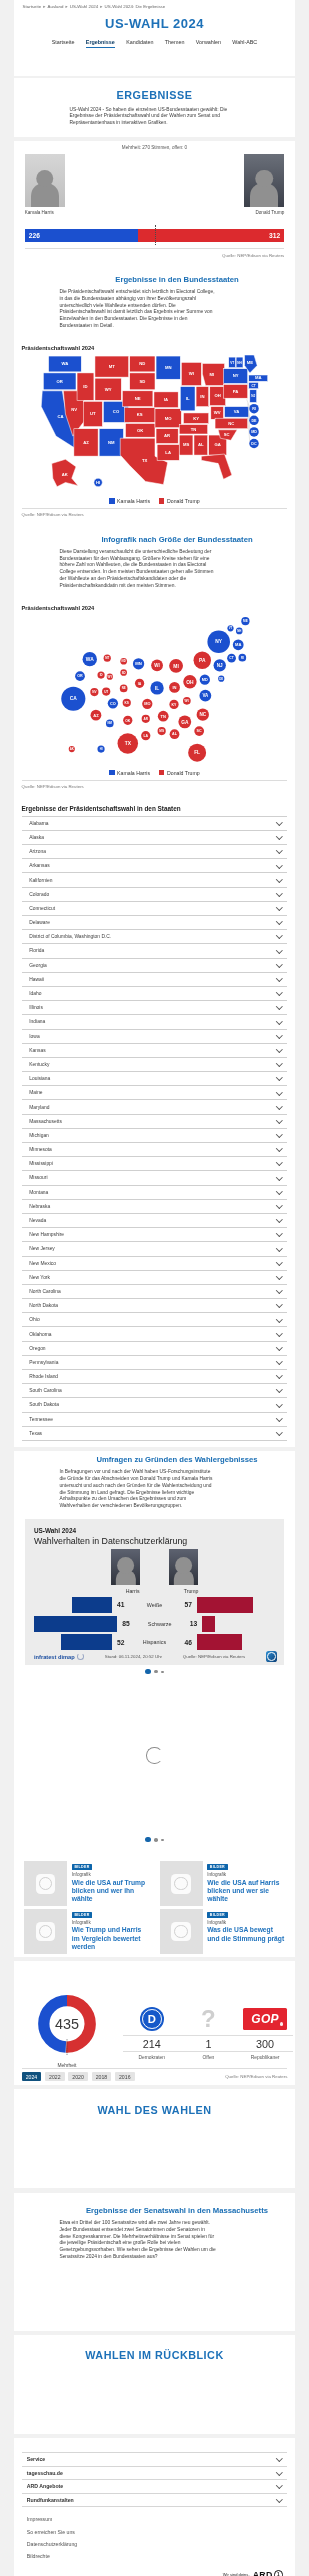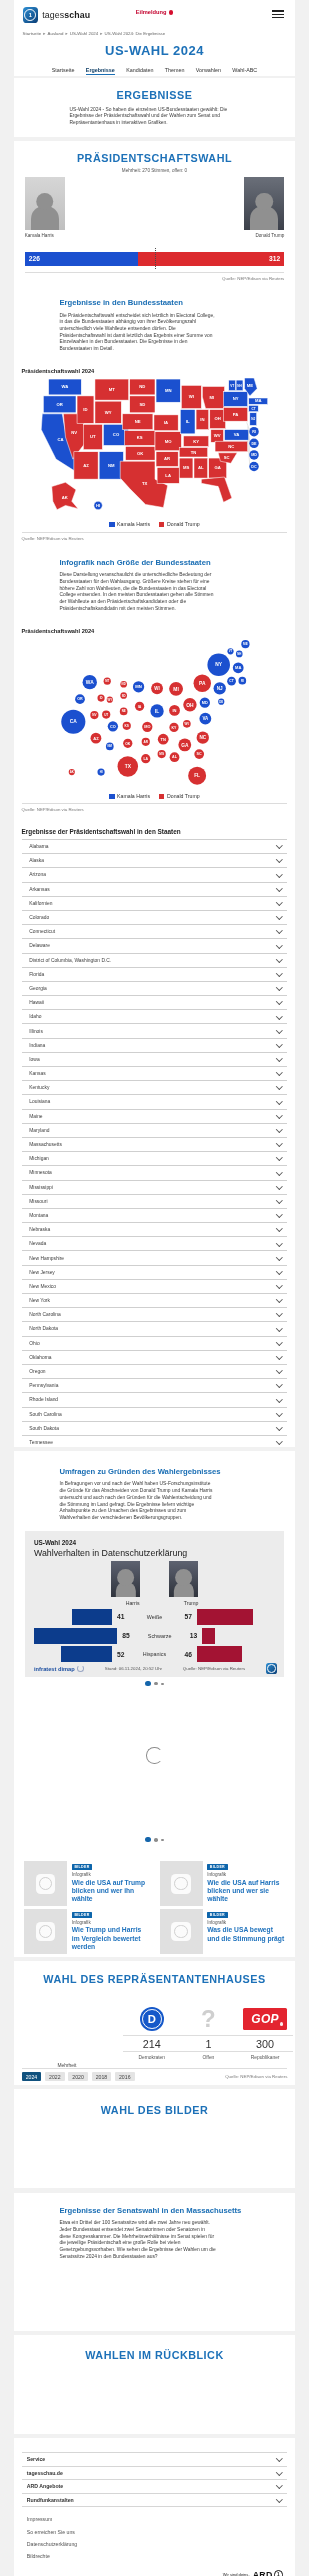--- a/index.html
+++ b/index.html
@@ -1,21 +1,21 @@
 <!DOCTYPE html>
 <html style="font-size:8.2px"><head>
 <meta charset="utf-8">
 <style>
   html,body{margin:0;padding:0;background:#f1f1f1;}
   body{width:309px;font-family:"Liberation Sans","DejaVu Sans",sans-serif;color:#3a3a3a;}
   .card{background:#fff;margin:4.1px 14.4px 0;position:relative;overflow:hidden;}
   .hdr{background:#fff;margin:0 14.4px;position:relative;height:76px;overflow:hidden;}
   .divider{border-top:0.5px solid #dcdcdc;}
   .src{font-size:4.4px;color:#7a7a7a;}
-  .bluehead{color:#1a6eb4;font-weight:bold;}
+  .bluehead{color:#1a6eb4;font-weight:bold;text-align:center;}
   
   .logo-row{display:flex;align-items:center;height:24px;padding:3.1px 8.2px 0;}
   .ts-logo{width:15.5px;height:15.5px;border-radius:3.6px;background:linear-gradient(135deg,#2e8fd4,#0b3e75);display:flex;align-items:center;justify-content:center;}
   .ts-logo .ring{width:9.8px;height:9.8px;border:1px solid #fff;border-radius:50%;display:flex;align-items:center;justify-content:center;color:#fff;font-size:5.7px;font-weight:bold;}
   .brand{margin-left:4.1px;font-size:8.8px;color:#1d1d1d;letter-spacing:0.1px;}
   .brand b{font-weight:bold;}
   .alert{position:absolute;left:0;right:0;top:9.3px;text-align:center;color:#c3002d;font-size:5.7px;font-weight:bold;}
   .alert .dot{display:inline-block;width:4.6px;height:4.6px;border-radius:50%;background:#d50d2e;vertical-align:-0.5px;margin-left:2.1px;}
   .burger{position:absolute;right:10.3px;top:8.2px;width:12.4px;cursor:pointer;}
   .burger span{display:block;height:1.3px;background:#222;margin:2.1px 0;}
@@ -128,51 +128,38 @@
   .f-link{font-size:5.2px;color:#555;padding:3.1px 5.2px;cursor:pointer;}
   .f-brand{position:absolute;right:11.3px;top:132px;display:flex;align-items:center;gap:3.1px;}
   .f-tag{font-size:4.1px;color:#222;}
   .f-ard{font-size:8.8px;font-weight:bold;color:#111;letter-spacing:0.3px;display:flex;align-items:center;}
   .f-ard i{width:7.7px;height:7.7px;border:1px solid #111;border-radius:50%;margin-left:1px;display:flex;align-items:center;justify-content:center;font-style:normal;font-size:4.6px;font-weight:bold;}
 </style>
 </head>
 <body>
 
 <div class="hdr">
-  <div class="logo-row">
-    <div class="ts-logo">
-        <div class="ring">1</div>
-      </div>
-    <div class="brand"><span>tages</span><b>schau</b></div>
-    <div class="alert"><span>Eilmeldung</span><span class="dot"></span></div>
-    <div class="burger">
-        <span></span>
-        <span></span>
-        <span></span>
-      </div>
-  </div>
   <div class="bc" id="breadcrumb"><span>Startseite</span><span class="sep">▸</span><span>Ausland</span><span class="sep">▸</span><span>US-Wahl 2024</span><span class="sep">▸</span><span>US-Wahl 2024: Die Ergebnisse</span></div>
   <div class="page-title">US-WAHL 2024</div>
   <div class="tabs" id="tabs">
       <span class="tab">Startseite</span>
       <span class="tab active">Ergebnisse</span>
       <span class="tab">Kandidaten</span>
       <span class="tab">Themen</span>
       <span class="tab">Vorwahlen</span>
       <span class="tab">Wahl-ABC</span>
     </div>
 </div>
 
 <div class="card c-intro" style="margin-top:2.1px;">
   <h2 class="sec-title">ERGEBNISSE</h2>
   <p class="intro-text">US-Wahl 2024 - So haben die einzelnen US-Bundesstaaten gewählt: Die Ergebnisse der Präsidentschaftswahl und der Wahlen zum Senat und Repräsentantenhaus in interaktiven Grafiken.</p>
 </div>
 
 <div class="card c-pres">
-  <h2 class="sec-title">PRÄSIDENTSCHAFTSWAHL</h2>
   <div class="note">Mehrheit: 270 Stimmen, offen: 0</div>
   <div class="pres-top">
     <div class="portrait p-left">
         <div class="sil"></div>
       </div>
     <div class="portrait p-right dark">
         <div class="sil"></div>
       </div>
     <div class="p-name n-left">Kamala Harris</div>
     <div class="p-name n-right">Donald Trump</div>
@@ -595,21 +582,21 @@
       </div>
       <div class="st-row">
         <span>Texas</span>
         <span class="chev"></span>
       </div>
       <div class="st-row"></div>
     </div>
 </div>
 
 <div class="card c-polls">
-  <h3 class="subhead bluehead" style="margin-top:16px;">Umfragen zu Gründen des Wahlergebnisses</h3>
+  <h3 class="subhead bluehead" style="margin-top:4px;">Umfragen zu Gründen des Wahlergebnisses</h3>
   <p class="body-text">In Befragungen vor und nach der Wahl haben US-Forschungsinstitute die Gründe für das Abschneiden von Donald Trump und Kamala Harris untersucht und auch nach den Gründen für die Wahlentscheidung und die Stimmung im Land gefragt. Die Ergebnisse liefern wichtige Anhaltspunkte zu den Ursachen des Ergebnisses und zum Wahlverhalten der verschiedenen Bevölkerungsgruppen.</p>
 
   <div class="gray-box">
     <div class="gb-kicker">US-Wahl 2024</div>
     <div class="gb-title">Wahlverhalten in Datenschutzerklärung</div>
     <div class="gb-photos">
       <div class="gb-ph">
           <div class="sil"></div>
         </div>
       <div class="gb-ph">
@@ -715,21 +702,27 @@
           <div class="t-logo">
             <i></i>
           </div>
         </div>
         <div class="t-txt"><span class="badge">BILDER</span><div class="kicker">Infografik</div><div class="t-title">Was die USA bewegt und die Stimmung prägt</div></div>
       </div>
     </div>
 </div>
 
 <div class="card c-house">
-  <h2 class="sec-title">WAHL DES REPRÄSENTANTENHAUSES</h2>
+  <div class="donut-wrap"><svg id="donut" width="68" height="68" viewBox="0 0 132 132">
+        <path d="M 66 13 A 45 45 0 1 1 64.37539140465286 102.97066429253546" fill="none" stroke="#d63031" stroke-width="22"></path>
+        <path d="M 64.37539140465286 102.97066429253546 A 45 45 0 0 1 63.726022501872464 102.94250801121372" fill="none" stroke="#b9b9b9" stroke-width="22"></path>
+        <path d="M 63.726022501872464 102.94250801121372 A 45 45 0 0 1 65.99999999999999 13" fill="none" stroke="#1b50cf" stroke-width="22"></path>
+        <line x1="66" y1="88" x2="66" y2="118" stroke="#333" stroke-dasharray="2,2" stroke-width="1.4"></line>
+        <text x="66" y="68" text-anchor="middle" font-size="28" fill="#3a3a3a">435</text>
+      </svg></div>
   <div class="mehrheit">Mehrheit</div>
   <div class="house-right">
     <div class="h-logos">
       <div class="h-col">
           <div class="dlogo">
             <span>D</span>
           </div>
         </div>
       <div class="h-col">
           <span class="qmark">?</span>
@@ -757,21 +750,21 @@
       <span class="chip active">2024</span>
       <span class="chip">2022</span>
       <span class="chip">2020</span>
       <span class="chip">2018</span>
       <span class="chip">2016</span>
     </div>
   <div class="src house-src">Quelle: NEP/Edison via Reuters</div>
 </div>
 
 <div class="card c-senate">
-  <h2 class="sec-title" style="padding-top:14.4px;">WAHL DES BILDER</h2>
+  <h2 class="sec-title" style="padding-top:14.4px;">WAHL DES WAHLEN</h2>
 </div>
 
 <div class="card c-senres">
   <h3 class="subhead bluehead" style="margin-top:13.4px;">Ergebnisse der Senatswahl in den Massachusetts</h3>
   <p class="body-text">Etwa ein Drittel der 100 Senatssitze wird alle zwei Jahre neu gewählt. Jeder Bundesstaat entsendet zwei Senatorinnen oder Senatoren in diese Kongresskammer. Die Mehrheitsverhältnisse im Senat spielen für die jeweilige Präsidentschaft eine große Rolle bei vielen Gesetzgebungsvorhaben. Wie sehen die Ergebnisse der Wahlen um die Senatssitze 2024 in den Bundesstaaten aus?</p>
 </div>
 
 <div class="card c-review">
   <h2 class="sec-title" style="padding-top:14.4px;">WAHLEN IM RÜCKBLICK</h2>
 </div>

